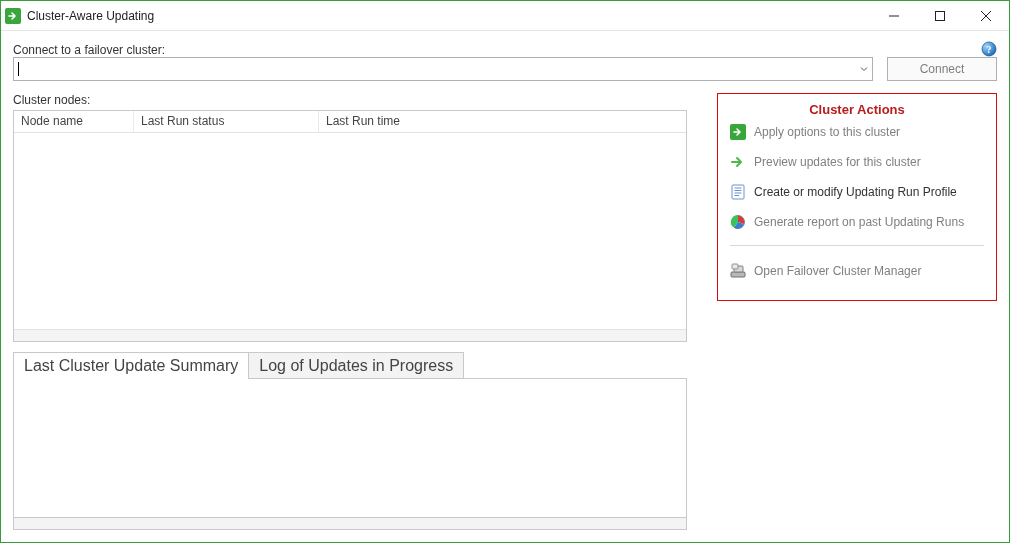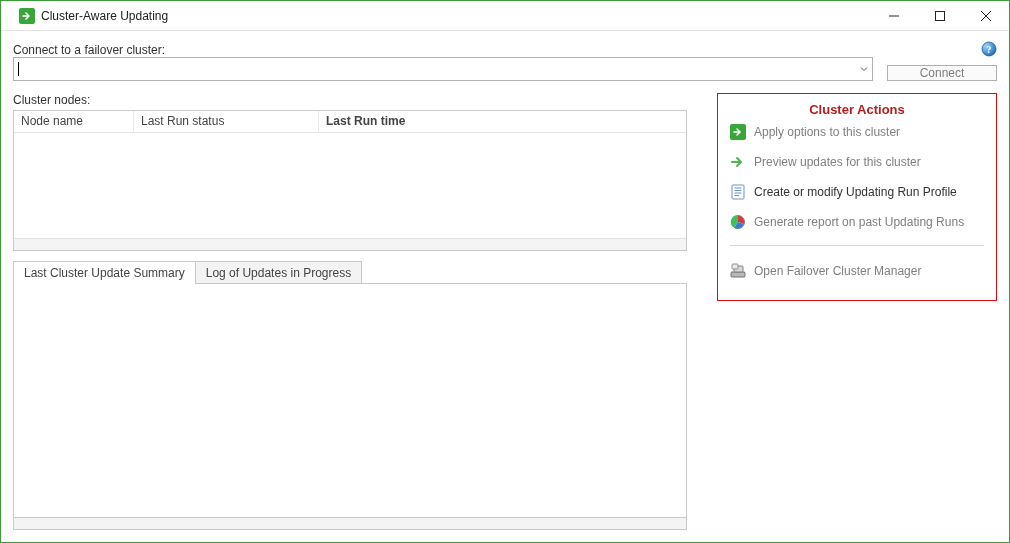--- a/index.html
+++ b/index.html
@@ -1,56 +1,56 @@
 <!DOCTYPE html>
 <html><head>
 <meta charset="utf-8">
 <style>
   * { box-sizing: border-box; }
   html, body { margin:0; padding:0; font-family:"Segoe UI",Arial,sans-serif; font-size:12px; color:#333; background:#fff; }
   .window { width:1010px; height:543px; border:1px solid #3a9b3a; position:relative; display:flex; flex-direction:column; }
 
-  .titlebar { height:30px; background:#fff; display:flex; align-items:center; padding-left:18px; border-bottom:1px solid #e5e5e5; }
+  .titlebar { height:30px; background:#fff; display:flex; align-items:center; padding-left:4px; border-bottom:1px solid #e5e5e5; }
   .titlebar .app-icon { width:16px; height:16px; margin-right:6px; }
   .titlebar .title-text { font-size:12px; color:#222; }
   .title-controls { margin-left:auto; display:flex; height:100%; }
   .title-btn { width:46px; display:flex; align-items:center; justify-content:center; }
   .title-btn svg { display:block; }
 
   .body-area { flex:1; padding:12px 12px 12px 12px; position:relative; display:flex; flex-direction:column; }
 
   .top-row { display:flex; align-items:flex-end; }
 
   .connect-block { flex:1; display:flex; flex-direction:column; margin-right:14px; }
   .connect-label { font-size:12px; color:#333; }
   .connect-input { position:relative; height:24px; border:1px solid #b0b0b0; background:#fff; display:flex; align-items:center; padding:0 22px 0 4px; }
   .connect-input .caret { display:inline-block; width:1px; height:14px; background:#000; animation:blink 1s steps(1) infinite; }
   @keyframes blink { 50% { opacity:0; } }
   .connect-input .dd-arrow { position:absolute; right:4px; top:50%; transform:translateY(-50%); font-size:10px; color:#555; }
 
   .help-icon { position:absolute; right:12px; top:10px; width:16px; height:16px; }
 
-  .connect-btn { width:110px; height:16px; border:1px solid #b0b0b0; background:#fafafa; color:#7f7f7f; display:flex; align-items:center; justify-content:center; }
+  .connect-btn { width:110px; height:24px; border:1px solid #b0b0b0; background:#fafafa; color:#7f7f7f; display:flex; align-items:center; justify-content:center; }
 
   .mid-row { display:flex; margin-top:12px; flex:1; min-height:0; }
 
   .left-col { flex:1; display:flex; flex-direction:column; margin-right:30px; min-width:0; }
 
   .nodes-label { font-size:12px; color:#333; margin-bottom:3px; }
 
-  .nodes-grid { border:1px solid #c9c9c9; background:#fff; height:141px; display:flex; flex-direction:column; }
+  .nodes-grid { border:1px solid #c9c9c9; background:#fff; height:232px; display:flex; flex-direction:column; }
   .grid-header { display:flex; height:22px; border-bottom:1px solid #e3e3e3; background:#fff; }
   .grid-header .col { padding:3px 7px; font-size:12px; color:#444; border-right:1px solid #e9e9e9; }
-  .grid-header .col:last-child { border-right:none; flex:1;font-weight:bold; }
+  .grid-header .col:last-child { border-right:none; flex:1; }
   .grid-body { flex:1; background:#fff; }
   .grid-footer { height:12px; background:#f4f4f4; border-top:1px solid #e3e3e3; }
 
   .tabs-block { margin-top:10px; display:flex; flex-direction:column; flex:1; min-height:0; }
   .tab-strip { display:flex; }
-  .tab { padding:4px 10px; font-size:12px; border:1px solid #c9c9c9; background:#f3f3f3; color:#444; border-bottom:none; }
+  .tab { padding:4px 10px; font-size:16px; border:1px solid #c9c9c9; background:#f3f3f3; color:#444; border-bottom:none; }
   .tab.active { background:#fff; position:relative; z-index:2; }
   .tab + .tab { margin-left:0px; border-left:none; }
   .tab-panel { flex:1; border:1px solid #c9c9c9; background:#fff; margin-top:-1px; }
   .tab-footer { height:12px; background:#f4f4f4; border:1px solid #c9c9c9; border-top:none; }
 
   .actions-panel { width:280px; border:1.5px solid #d80c0c; background:#fff; padding:8px 12px 14px 12px; align-self:flex-start; }
   .actions-title { font-weight:600; font-size:13px; color:#b91c1c; margin-bottom:0;text-align:center; }
   .action-item { display:flex; align-items:center; height:30px; font-size:12px; cursor:default; }
   .action-item.disabled { color:#808080; }
   .action-item .ai { width:16px; height:16px; margin-right:8px; flex-shrink:0; display:flex; align-items:center; justify-content:center; }

